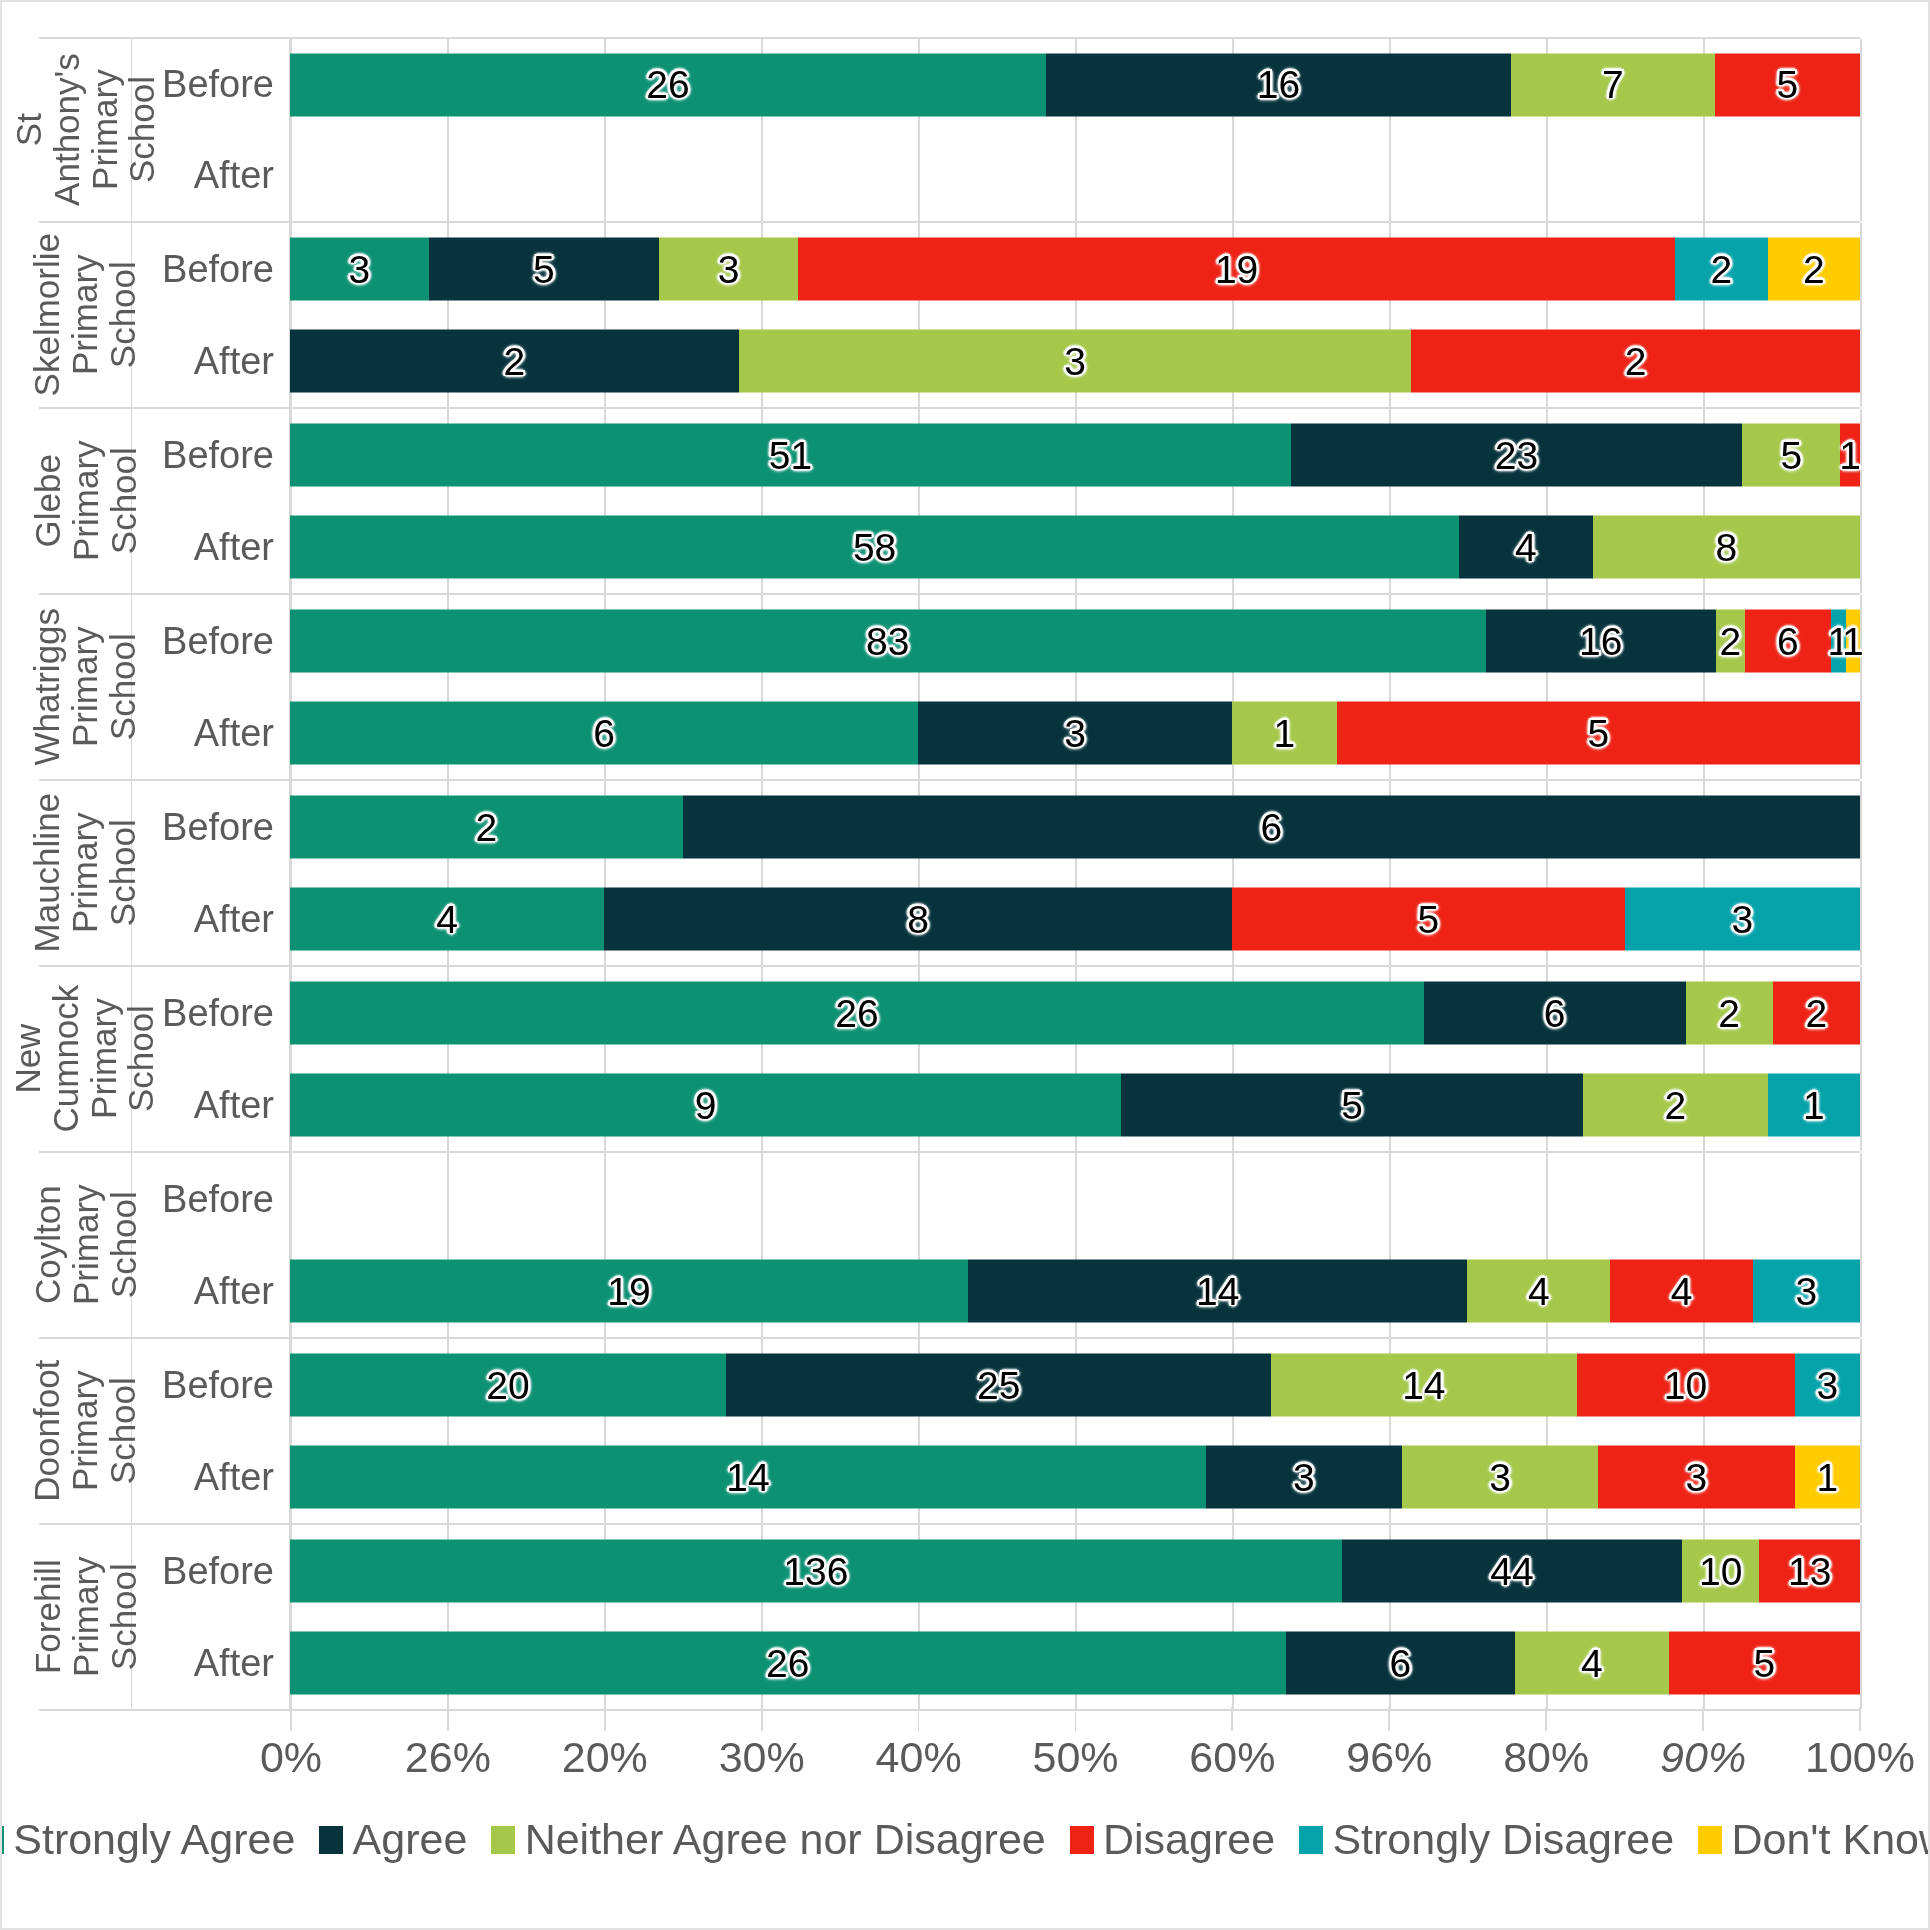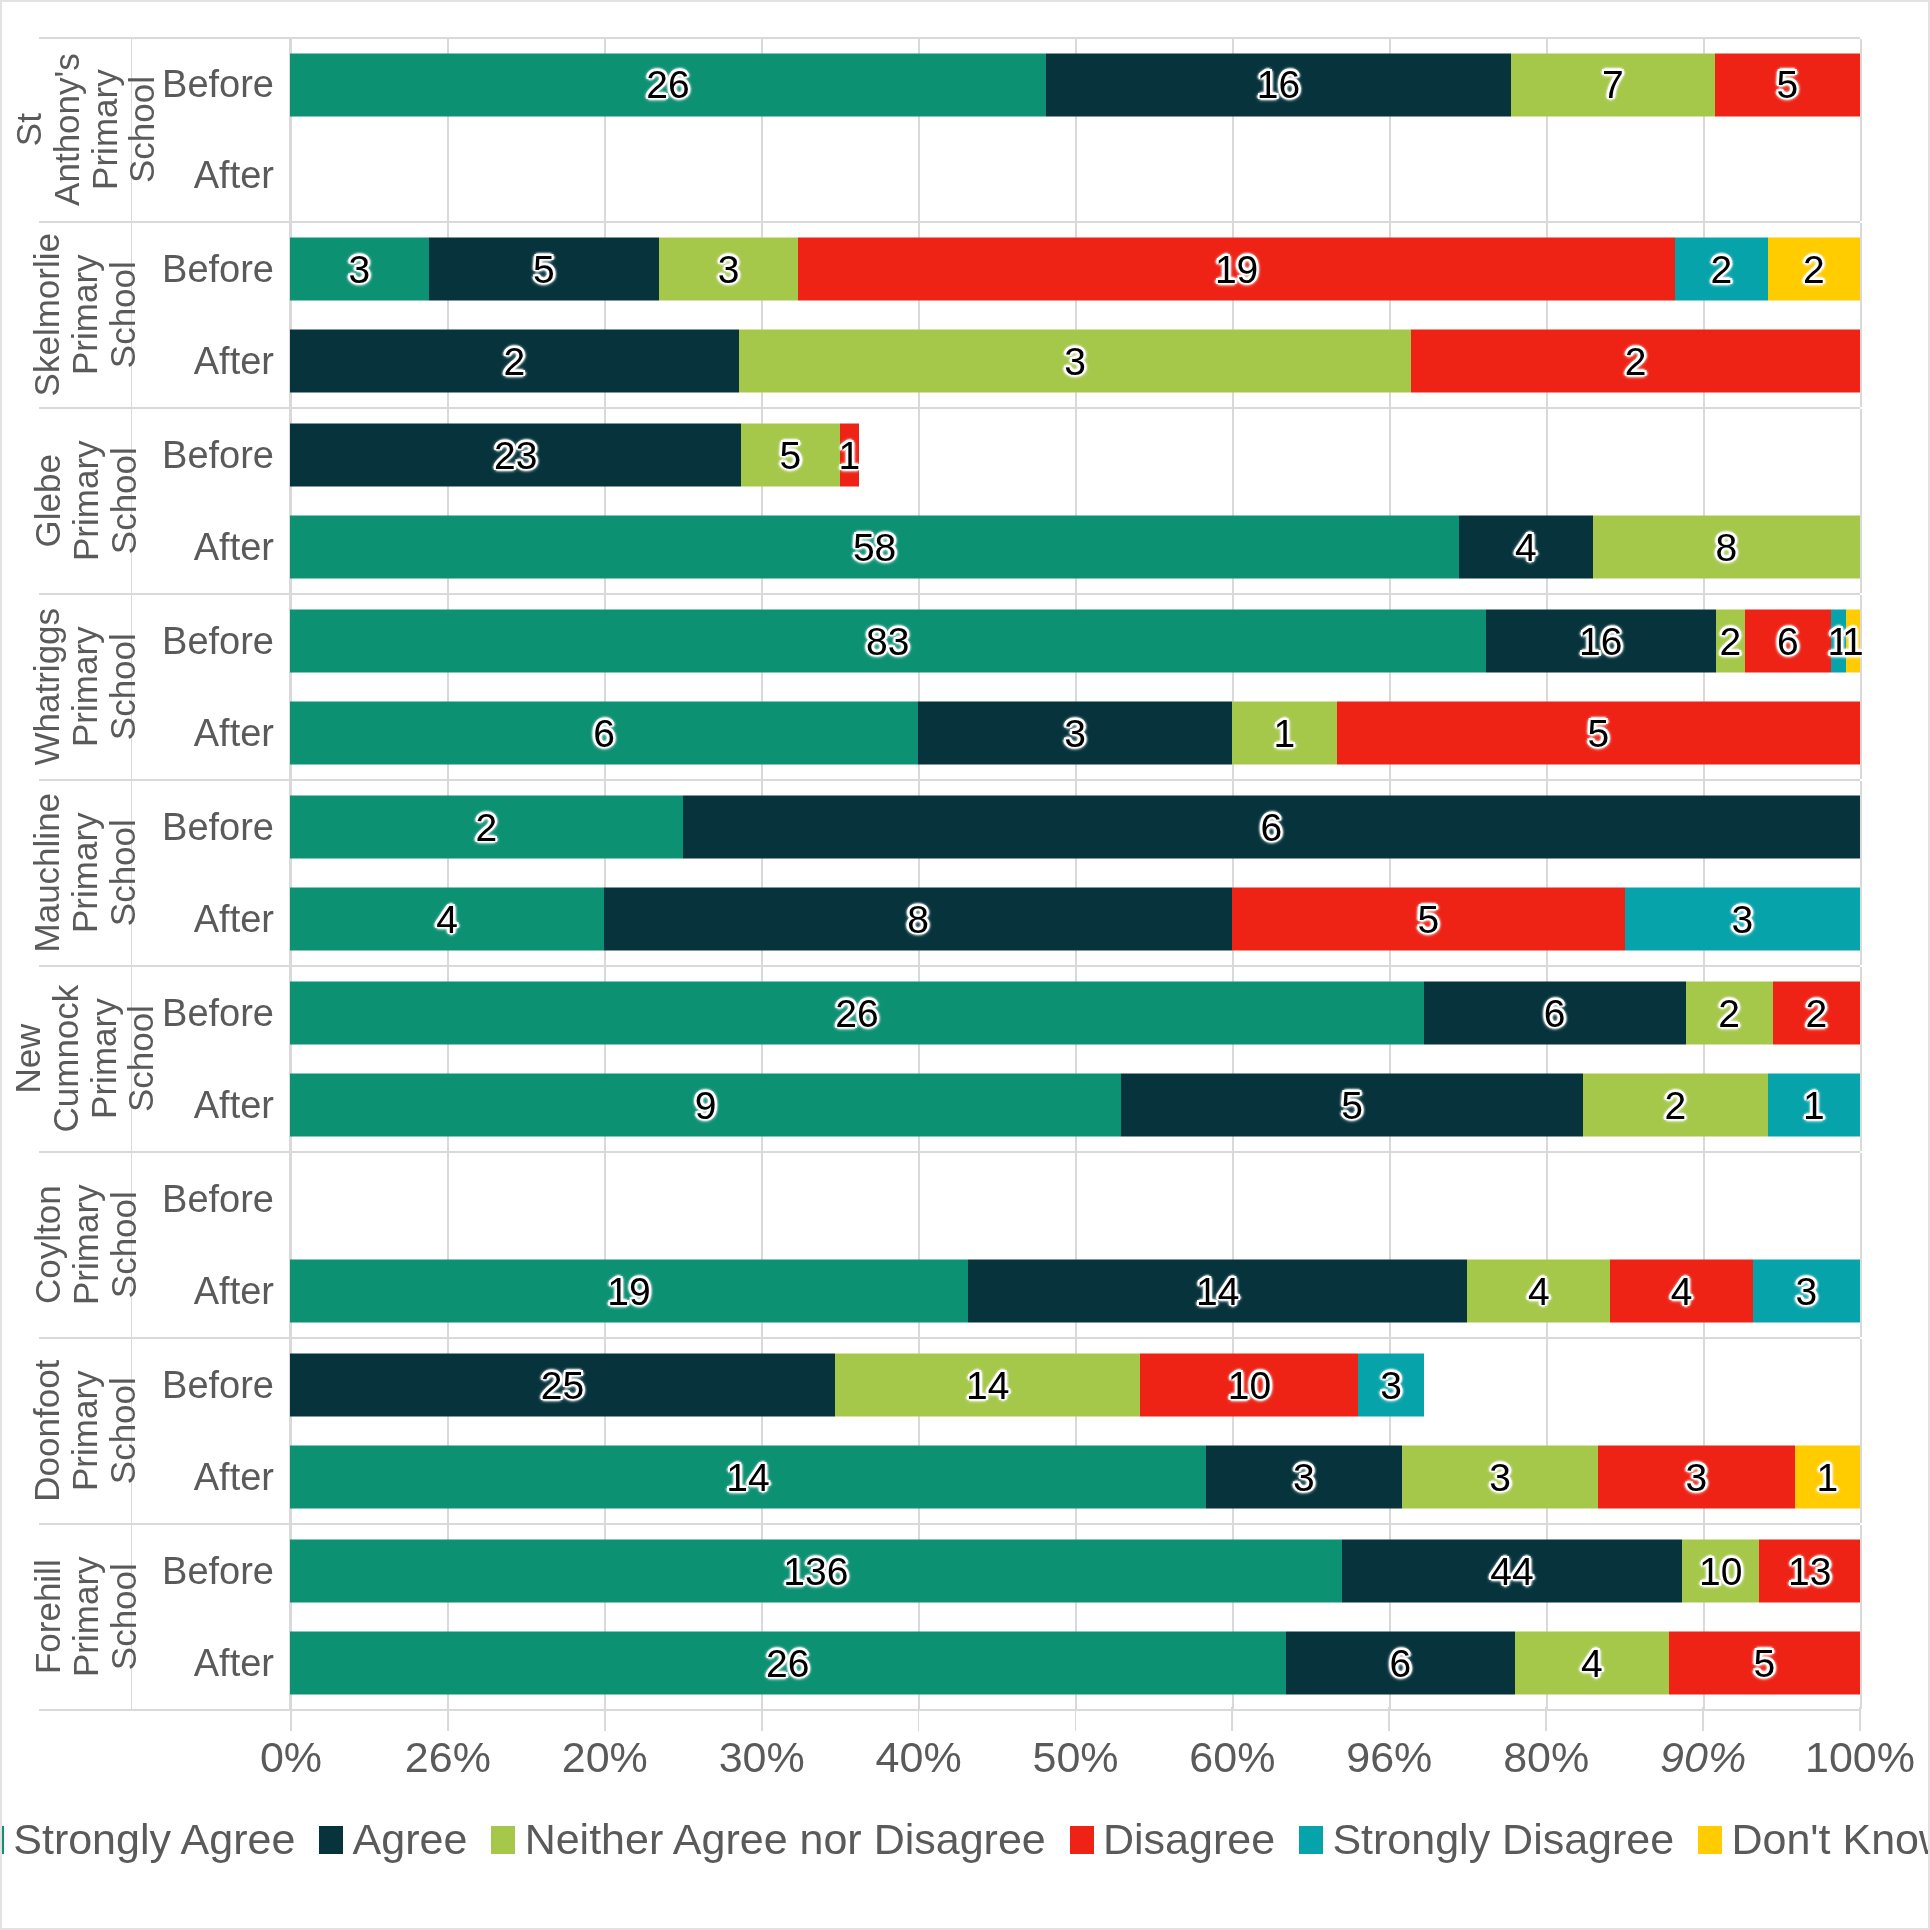--- a/index.html
+++ b/index.html
@@ -347,20 +347,23 @@
                 <span style="left:30%"></span>
                 <span style="left:40%"></span>
                 <span style="left:50%"></span>
                 <span style="left:60%"></span>
                 <span style="left:70%"></span>
                 <span style="left:80%"></span>
                 <span style="left:90%"></span>
                 <span style="left:100%"></span>
               </div>
               <div class="bar">
+                <div class="seg" title="Strongly Agree" style="width: 63.75%; background: rgb(13, 145, 115);">
+                  <span class="val">51</span>
+                </div>
                 <div class="seg" title="Agree" style="width: 28.75%; background: rgb(6, 51, 60);">
                   <span class="val">23</span>
                 </div>
                 <div class="seg" title="Neither Agree nor Disagree" style="width: 6.25%; background: rgb(165, 200, 75);">
                   <span class="val">5</span>
                 </div>
                 <div class="seg" title="Disagree" style="width: 1.25%; background: rgb(238, 35, 22);">
                   <span class="val">1</span>
                 </div>
               </div>
@@ -706,20 +709,23 @@
                 <span style="left:30%"></span>
                 <span style="left:40%"></span>
                 <span style="left:50%"></span>
                 <span style="left:60%"></span>
                 <span style="left:70%"></span>
                 <span style="left:80%"></span>
                 <span style="left:90%"></span>
                 <span style="left:100%"></span>
               </div>
               <div class="bar">
+                <div class="seg" title="Strongly Agree" style="width: 27.7778%; background: rgb(13, 145, 115);">
+                  <span class="val">20</span>
+                </div>
                 <div class="seg" title="Agree" style="width: 34.7222%; background: rgb(6, 51, 60);">
                   <span class="val">25</span>
                 </div>
                 <div class="seg" title="Neither Agree nor Disagree" style="width: 19.4444%; background: rgb(165, 200, 75);">
                   <span class="val">14</span>
                 </div>
                 <div class="seg" title="Disagree" style="width: 13.8889%; background: rgb(238, 35, 22);">
                   <span class="val">10</span>
                 </div>
                 <div class="seg" title="Strongly Disagree" style="width: 4.16667%; background: rgb(7, 163, 171);">

